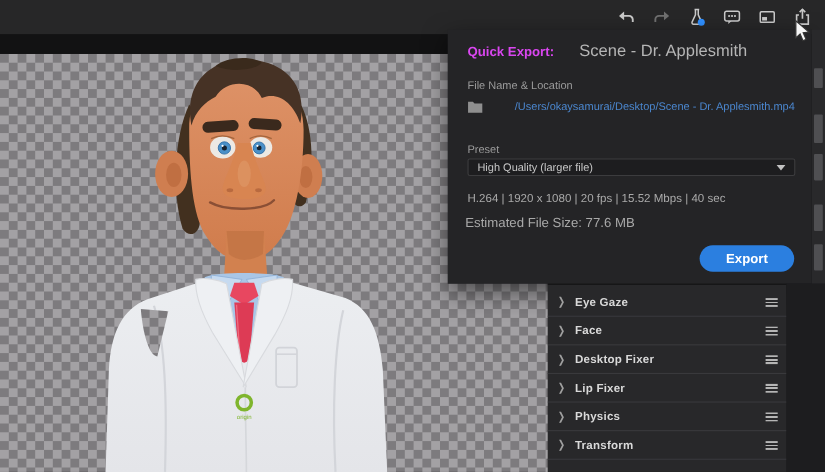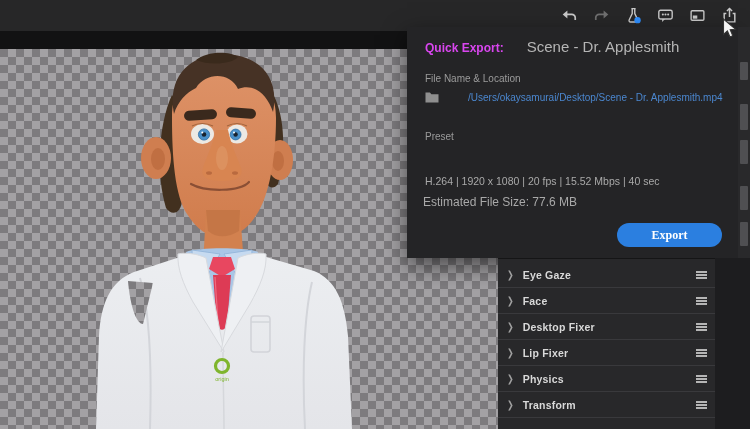--- a/index.html
+++ b/index.html
@@ -28,23 +28,23 @@
   .qe .file-path{font-size:10px;color:#4b87cf;cursor:pointer;white-space:nowrap;}
   .qe .select{position:absolute;left:18px;top:117px;width:298px;height:16px;background:#1d1d1f;
               border:1px solid #3c3c3e;border-radius:2px;box-sizing:border-box;
               display:flex;align-items:center;justify-content:space-between;
               padding:0 8px;cursor:pointer;}
   .qe .select .val{font-size:10px;color:#c6c6c6;white-space:nowrap;}
   .qe .caret{width:0;height:0;border-left:4px solid transparent;border-right:4px solid transparent;
              border-top:5px solid #c2c2c2;}
   .qe .specs{position:absolute;left:18px;top:148px;font-size:10.5px;color:#a9a9a9;white-space:nowrap;}
   .qe .est{position:absolute;left:16px;top:168px;font-size:12px;color:#a9a9a9;white-space:nowrap;}
-  .qe .export-btn{position:absolute;right:16px;bottom:11px;width:105px;height:24px;border:none;
+  .qe .export-btn{position:absolute;right:16px;bottom:11px;width:86px;height:24px;border:none;
                   border-radius:12px;background:#2b7fe0;color:#fff;font-weight:bold;font-size:12px;
-                  font-family:Liberation Serif, serif;cursor:pointer;}
+                  font-family:Liberation Sans, sans-serif;cursor:pointer;}
   .qe-scroll{position:absolute;left:738px;top:27px;width:12px;height:231px;background:#29292b;}
   .qe-scroll .thumb{position:absolute;left:2px;width:8px;background:#4f4f52;border-radius:1px;}
   
   .props{position:absolute;left:498px;top:258px;width:217px;height:171px;background:#28282a;
          border-top:1px solid #151516;box-sizing:border-box;padding-top:3px;}
   .prow{height:25px;display:flex;align-items:center;border-bottom:1px solid #39393c;
         padding:0 8px 0 9px;cursor:pointer;}
   .prow .chev{font-size:8px;color:#a0a0a0;transform:scaleY(1.25);margin-right:9px;}
   .prow .lbl{font-size:10.5px;font-weight:bold;color:#d9d9d9;letter-spacing:.2px;flex:1;}
   .prow .grip{width:11px;height:8px;cursor:grab;
@@ -185,20 +185,24 @@
       <b>Quick Export:</b><span>Scene - Dr. Applesmith</span>
     </div>
     <div class="sec-label" style="top:46px">File Name &amp; Location</div>
     <div class="file-row">
       <svg width="14" height="12" viewBox="0 0 14 12">
         <path d="M0.5,1.5 h4.4 l1.5,1.7 h7.1 v8.3 h-13 Z" fill="#8f8f8f"></path>
       </svg>
       <span class="file-path">/Users/okaysamurai/Desktop/Scene - Dr. Applesmith.mp4</span>
     </div>
     <div class="sec-label" style="top:104px">Preset</div>
+    <div class="select">
+      <span class="val">High Quality (larger file)</span>
+      <span class="caret"></span>
+    </div>
     <div class="specs">H.264 | 1920 x 1080 | 20 fps | 15.52 Mbps | 40 sec</div>
     <div class="est">Estimated File Size: 77.6 MB</div>
     <button class="export-btn">Export</button>
   </div>
 
   <div class="qe-scroll">
     <div class="thumb" style="top:35px;height:18px"></div>
     <div class="thumb" style="top:77px;height:26px"></div>
     <div class="thumb" style="top:113px;height:24px"></div>
     <div class="thumb" style="top:159px;height:24px"></div>

